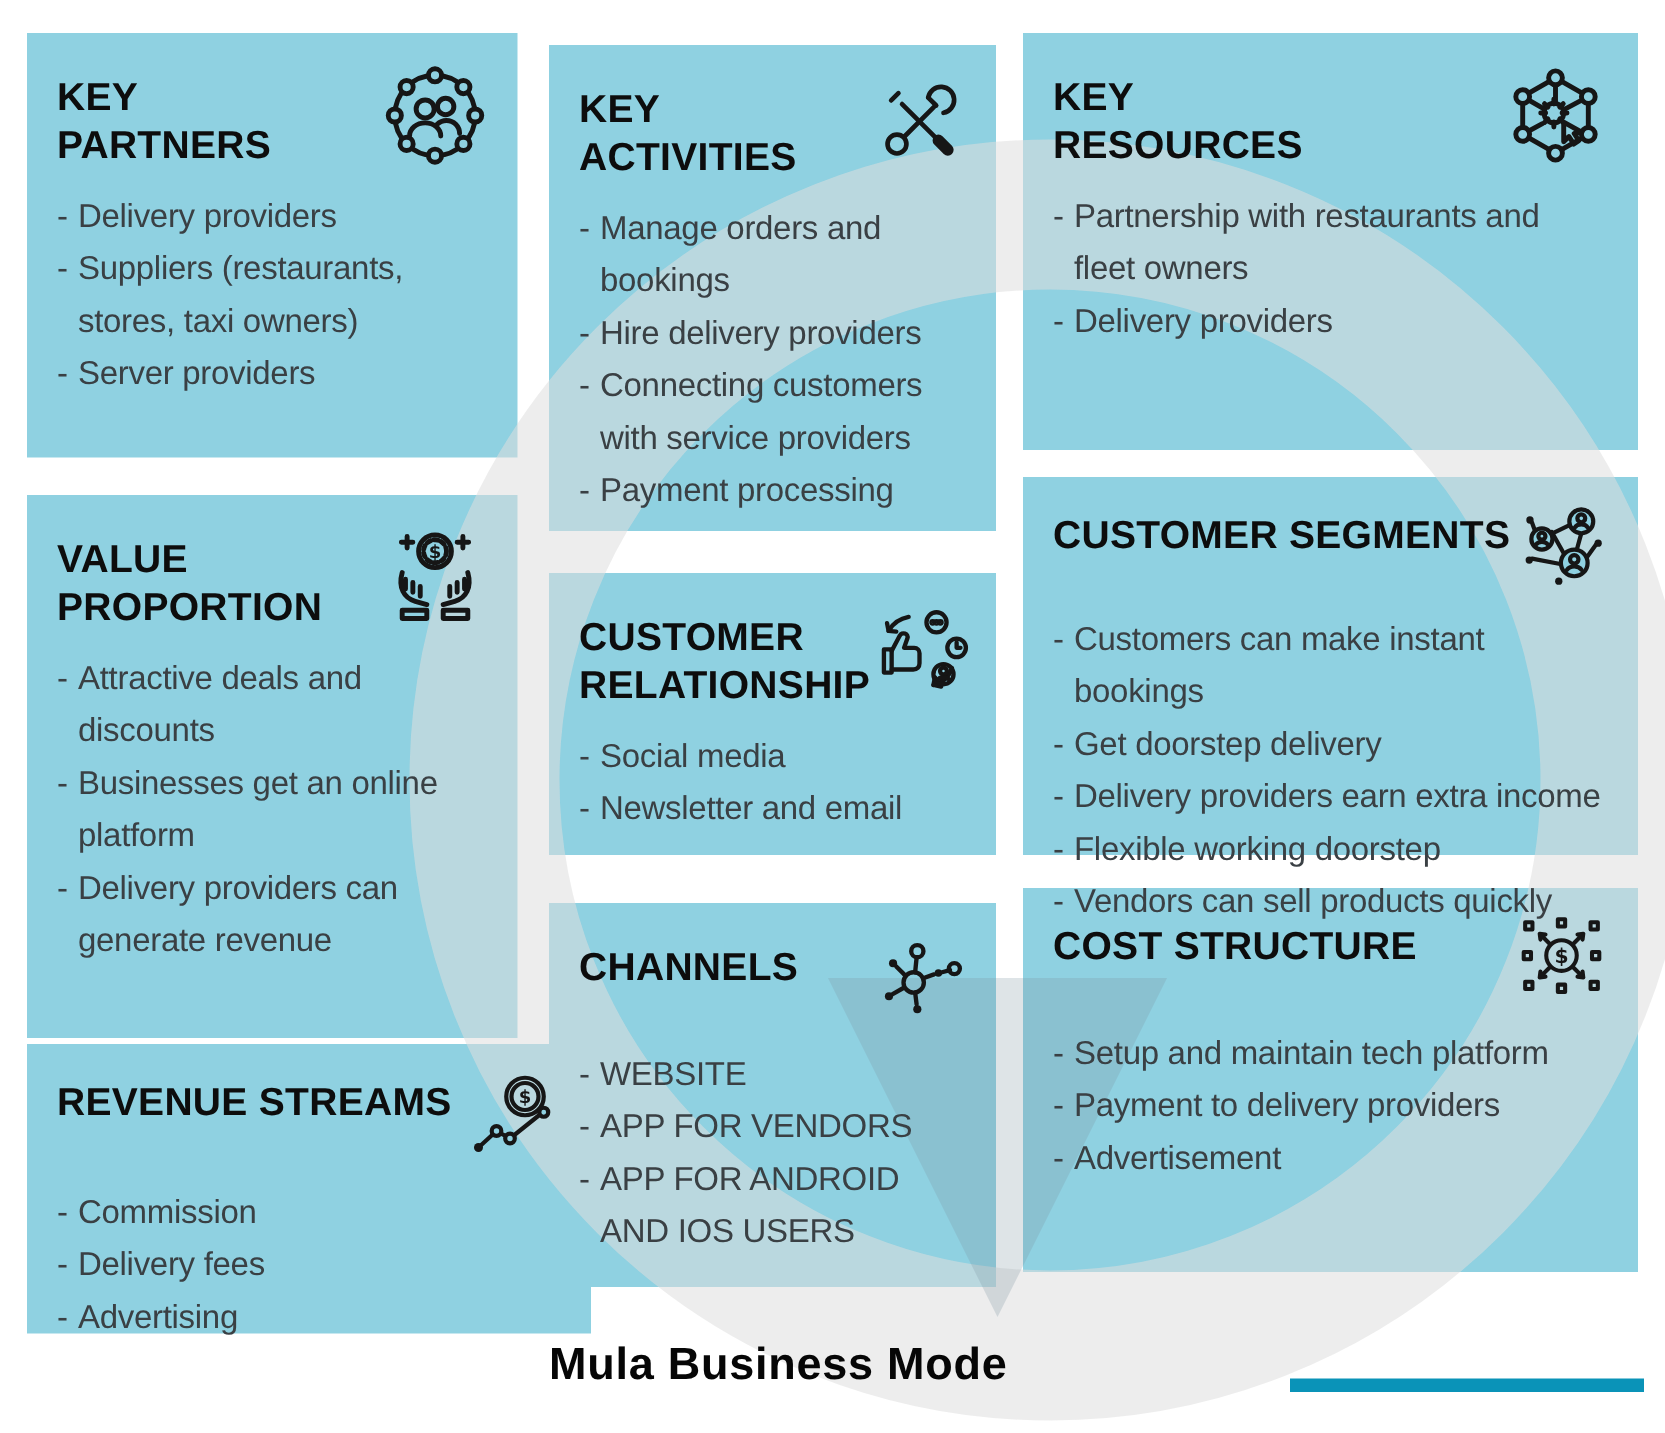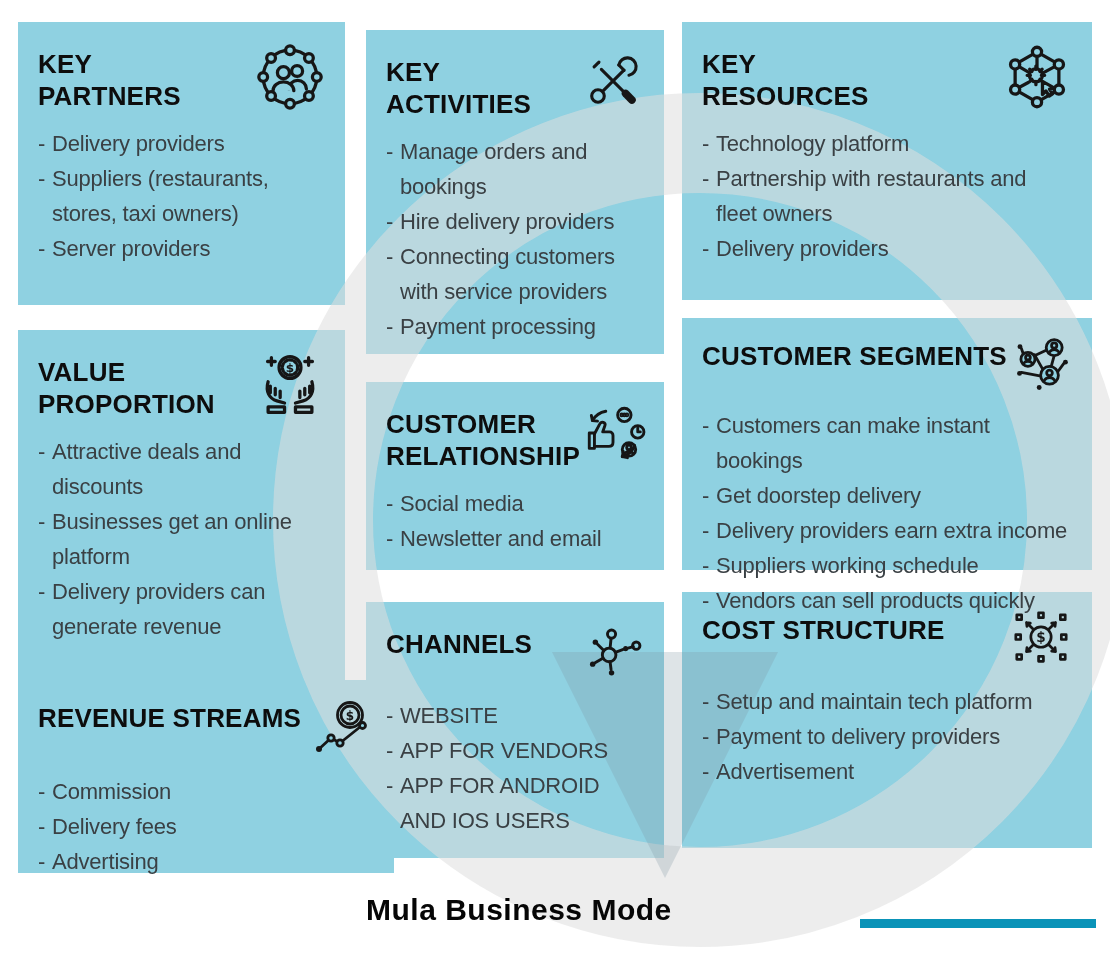--- a/index.html
+++ b/index.html
@@ -102,21 +102,20 @@
               <circle cx="32" cy="55" r="4.2" fill="#8fd1e1"></circle>
             <circle cx="12" cy="43.5" r="4.2" fill="#8fd1e1"></circle>
               <circle cx="12" cy="20.5" r="4.2" fill="#8fd1e1"></circle>
             <circle cx="31" cy="30.5" r="6"></circle>
             <path d="M31,22 v3 M31,36 v3 M23,30.5 h3 M36,30.5 h3 M25.3,24.8 l2.1,2.1 M34.6,34.1 l2.1,2.1 M36.7,24.8 l-2.1,2.1 M27.4,34.1 l-2.1,2.1"></path>
             <path d="M37,36 v12 l3.2,-3.2 3,4.6 3,-2 -2.8,-4.4 4.6,-0.8 z"></path>
           </svg>
         </span>
       </div>
       <ul class="items">
-          <li><span>Technology platform</span></li>
           <li><span>Partnership with restaurants and fleet owners</span></li>
           <li><span>Delivery providers</span></li>
         </ul>
     </div>
   </section>
 
   <section class="box" style="left:18px;top:330px;width:327px;height:362px">
     <div class="box-inner">
       <div class="box-head">
         <h2>VALUE
@@ -202,21 +201,21 @@
             <circle cx="40" cy="44" r="9.5" fill="#8fd1e1"></circle>
               <circle cx="40" cy="41.5" r="3"></circle>
               <path d="M34.8,49 a5.8,4.6 0 0 1 10.4,0"></path>
           </svg>
         </span>
       </div>
       <ul class="items">
           <li><span>Customers can make instant bookings</span></li>
           <li><span>Get doorstep delivery</span></li>
           <li><span>Delivery providers earn extra income</span></li>
-          <li><span>Suppliers working schedule</span></li>
+          <li><span>Flexible working doorstep</span></li>
           <li><span>Vendors can sell products quickly</span></li>
         </ul>
     </div>
   </section>
 
   <section class="box" style="left:366px;top:602px;width:298px;height:256px">
     <div class="box-inner">
       <div class="box-head">
         <h2>CHANNELS</h2>
         <span class="icon">
@@ -269,21 +268,21 @@
         </span>
       </div>
       <ul class="items">
           <li><span>Setup and maintain tech platform</span></li>
           <li><span>Payment to delivery providers</span></li>
           <li><span>Advertisement</span></li>
         </ul>
     </div>
   </section>
 
-  <section class="box" style="left:18px;top:680px;width:376px;height:193px">
+  <section class="box" style="left:18px;top:696px;width:376px;height:193px">
     <div class="box-inner" style="padding-top:22px">
       <div class="box-head">
         <h2>REVENUE STREAMS</h2>
         <span class="icon">
           <svg width="64" height="64" viewBox="0 0 64 64" fill="none" stroke="#161616" stroke-width="2.8" stroke-linecap="round" stroke-linejoin="round">
             <circle cx="40" cy="19" r="12.5"></circle>
               <circle cx="40" cy="19" r="9"></circle>
             <text x="40" y="23.5" font-family="DejaVu Sans, sans-serif" font-size="12" font-weight="bold" text-anchor="middle" fill="#161616" stroke="none">$</text>
             <polyline points="9,53 21,42 30,47 50,31"></polyline>
             <circle cx="9" cy="53" r="3" fill="#161616" stroke="none"></circle>

